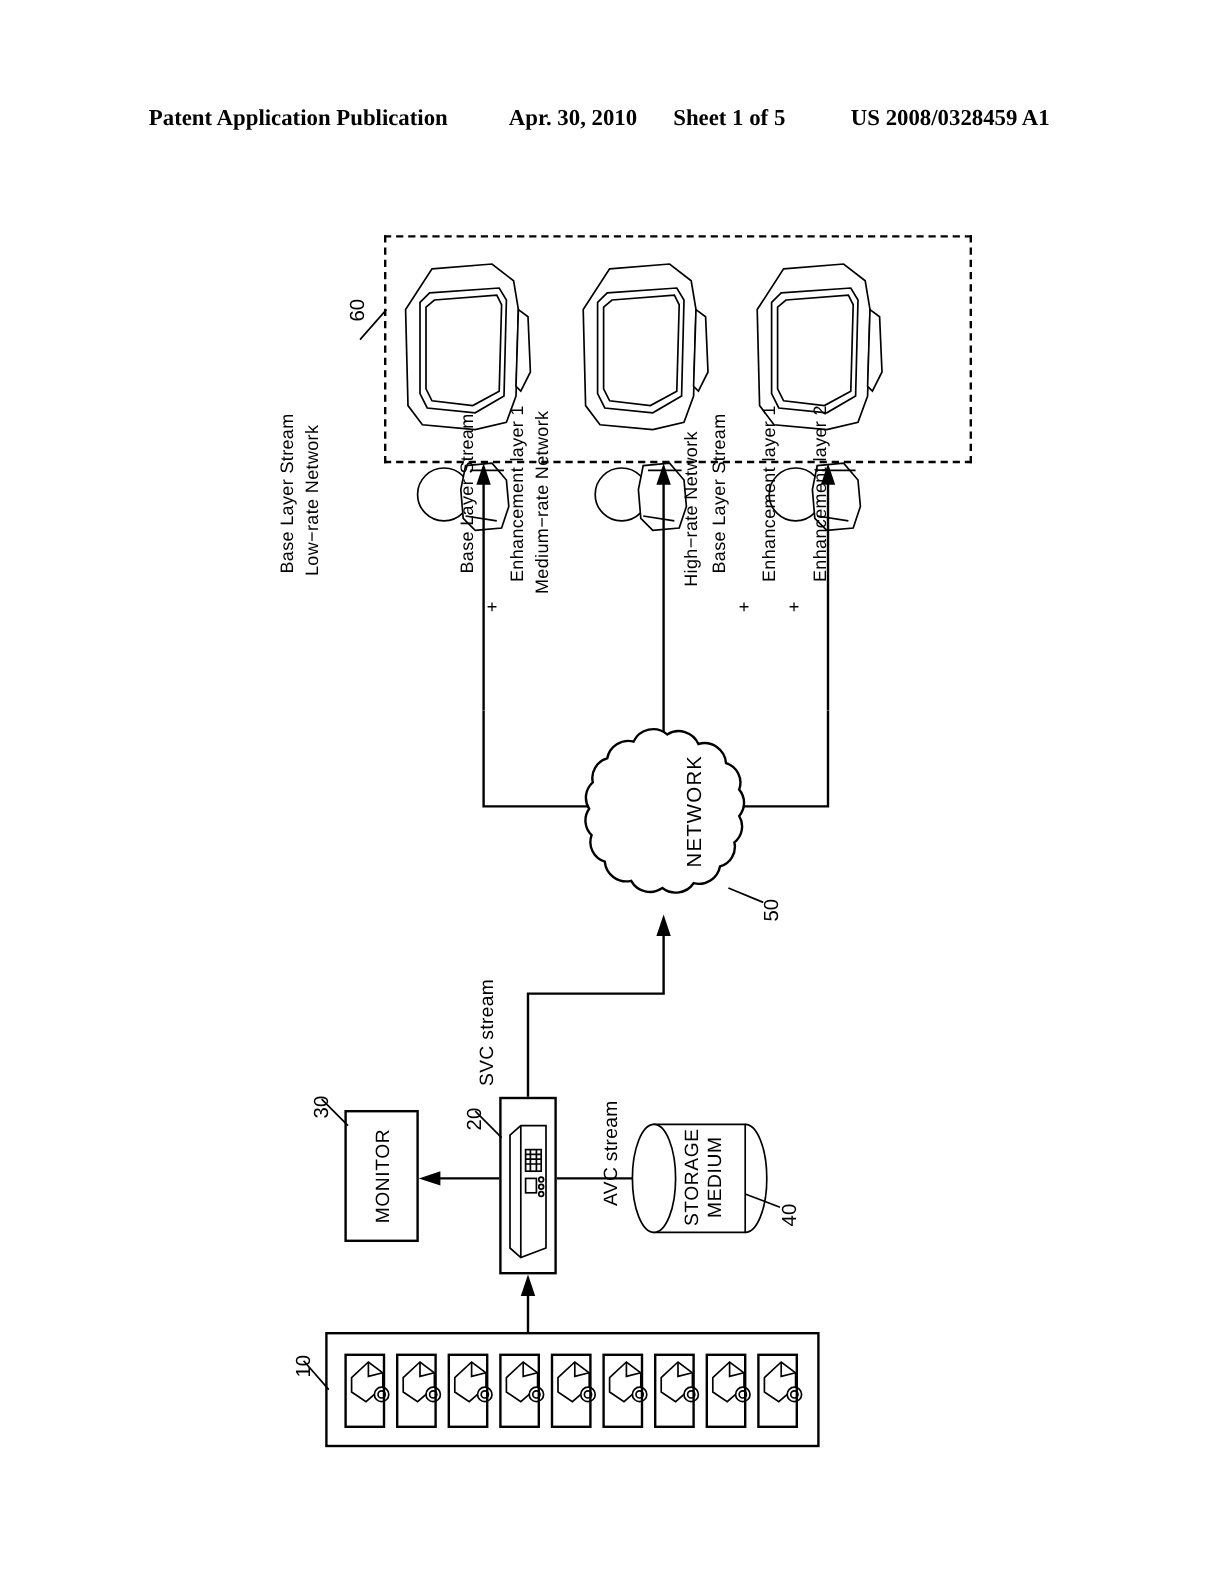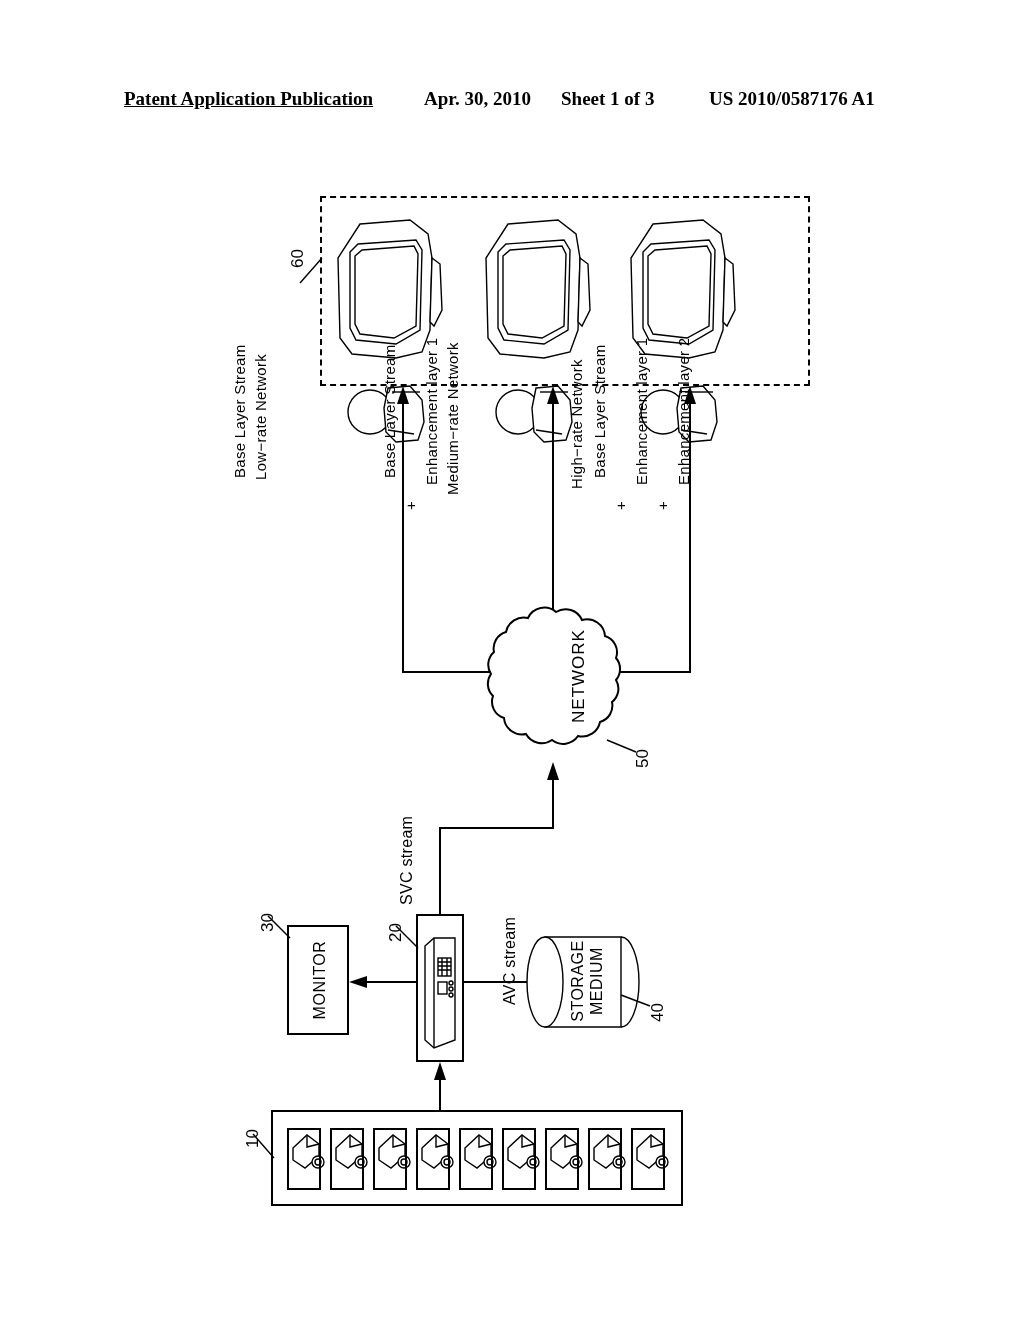--- a/index.html
+++ b/index.html
@@ -23,21 +23,21 @@
     top: 88px;
     left: 124px;
     width: 776px;
     height: 26px;
     font-family: "Liberation Serif", serif;
     font-weight: bold;
     font-size: 19px;
     letter-spacing: 0px;
     white-space: nowrap;
   }
-  #page-header .hdr-pub   { position: absolute; left: 0px;   top: 0px; text-decoration: underline; }
+  #page-header .hdr-pub   { position: absolute; left: 0px;   top: 0px; }
   #page-header .hdr-date  { position: absolute; left: 300px; top: 0px; }
   #page-header .hdr-sheet { position: absolute; left: 437px; top: 0px; }
   #page-header .hdr-num   { position: absolute; left: 585px; top: 0px; }
 
   .rot-label {
     position: absolute;
     transform: rotate(-90deg);
     white-space: nowrap;
     font-family: "Liberation Sans", sans-serif;
     font-size: 15px;
@@ -151,22 +151,22 @@
     letter-spacing: 1px;
     white-space: nowrap;
   }
 </style>
 </head>
 <body>
 
 <div id="page-header">
   <span class="hdr-pub">Patent Application Publication</span>
   <span class="hdr-date">Apr. 30, 2010</span>
-  <span class="hdr-sheet">Sheet 1 of 3</span>
-  <span class="hdr-num">US 2010/0587176 A1</span>
+  <span class="hdr-sheet">Sheet 1 of 5</span>
+  <span class="hdr-num">US 2008/0328459 A1</span>
 </div>
 
 <div id="display-group-box"></div>
 
 <svg class="overlay" viewBox="0 0 1024 1320">
 
   <g transform="translate(336,218)">
     <path class="fillwhite-thin" d="M24 6 L74 2 L92 16 L96 40 L94 112 L86 134 L60 140 L16 136 L4 120 L2 40 Z"></path>
     <path class="fillwhite-thin" d="M96 40 L104 46 L106 92 L98 108 L94 104 Z"></path>
     <path class="stroke-thin" d="M22 26 L80 22 L86 32 L84 112 L60 126 L20 122 L14 110 L14 34 Z"></path>

